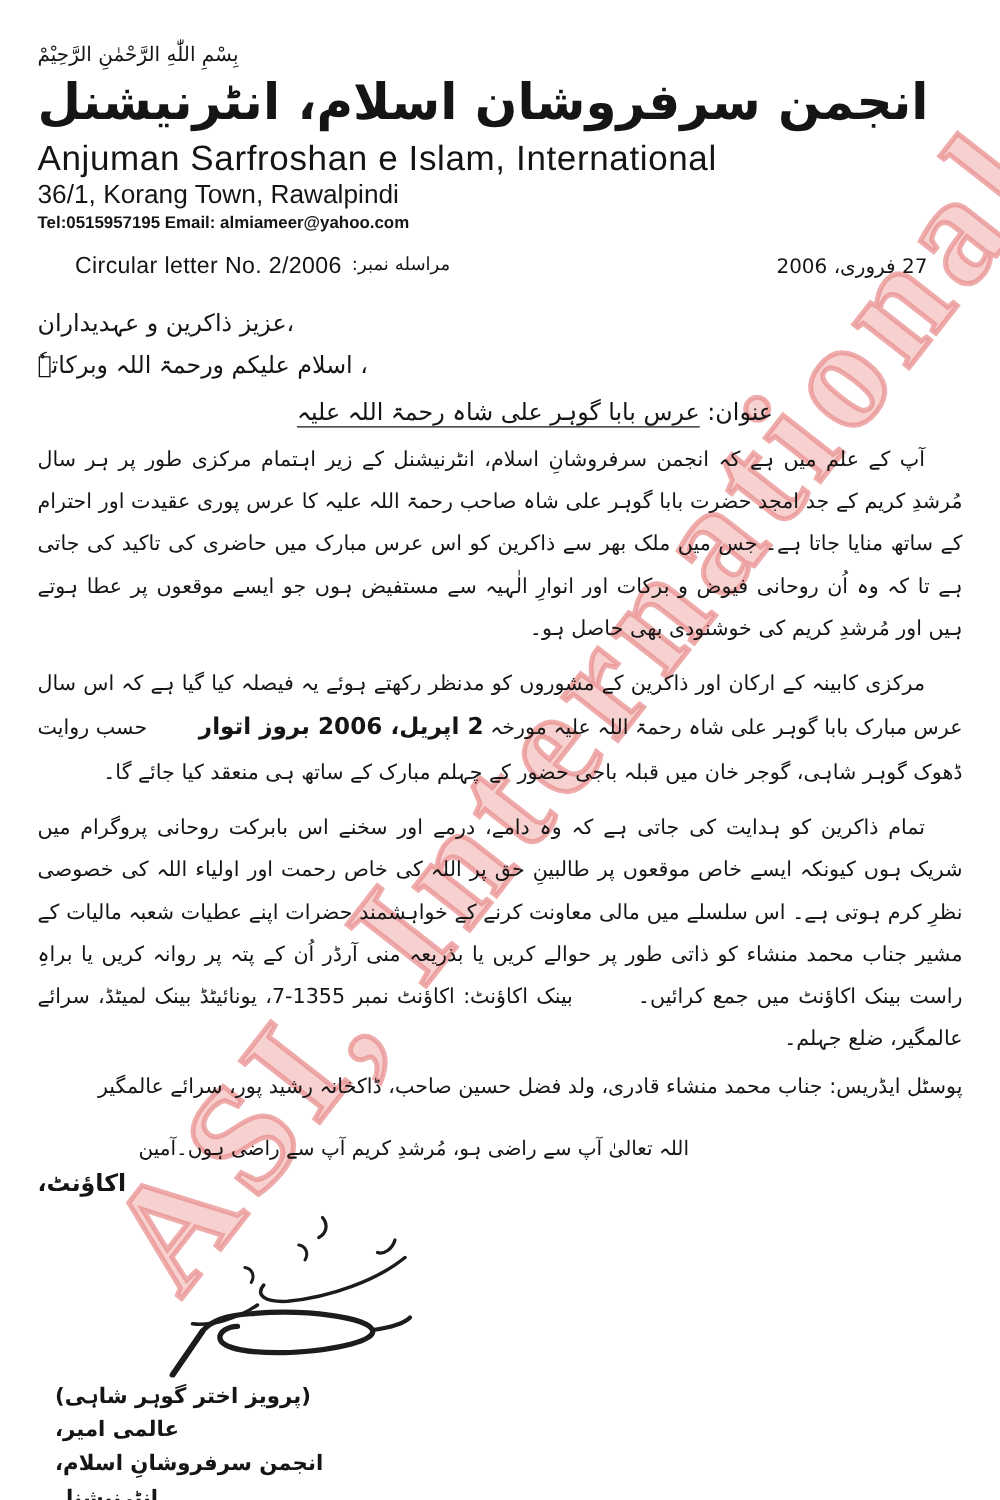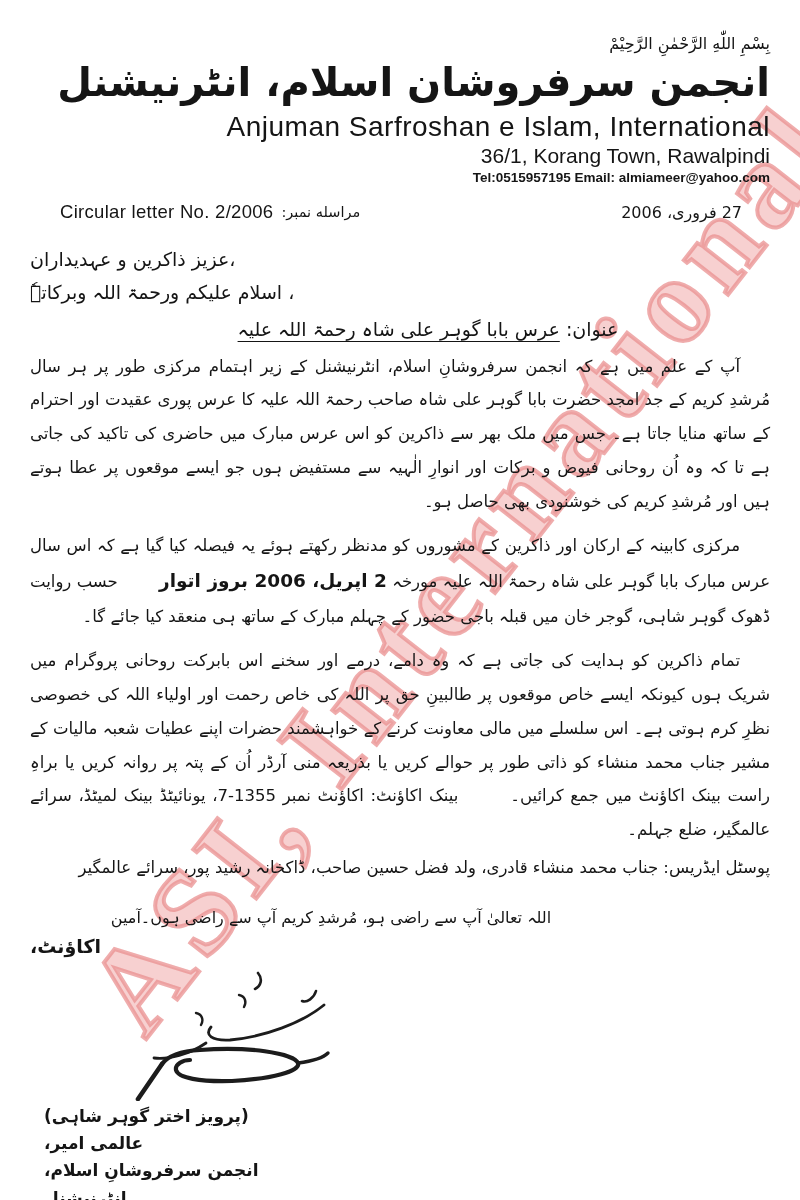--- a/index.html
+++ b/index.html
@@ -11,21 +11,21 @@
   .watermark{
     position:absolute;left:58px;top:972px;z-index:0;
     transform:rotate(-52deg);transform-origin:0 0;
     font-family:"Liberation Serif",serif;font-weight:bold;
     font-size:122px;letter-spacing:10px;white-space:nowrap;
     color:rgba(247,205,205,0.95);
     -webkit-text-stroke:4px rgba(234,144,144,0.75);
     pointer-events:none;
   }
   .content{position:relative;z-index:1;padding:34px 30px 0 30px;}
-  .center{text-align:right;}
+  .center{text-align:left;}
   .bismillah{font-size:16px;}
   .title-ur{font-size:40px;font-weight:bold;line-height:1.35;margin-top:2px;direction:rtl;}
   .title-en{font-family:"Liberation Sans",sans-serif;font-size:28px;letter-spacing:0.5px;margin-top:2px;}
   .addr-en{font-family:"Liberation Sans",sans-serif;font-size:21px;margin-top:1px;}
   .contact{font-family:"Liberation Sans",sans-serif;font-size:13.5px;font-weight:bold;margin-top:2px;}
   .meta-row{display:flex;justify-content:space-between;align-items:baseline;margin-top:16px;padding:0 28px 0 30px;}
   .meta-left{display:flex;align-items:center;gap:8px;}
   .circ-en{font-family:"Liberation Sans",sans-serif;font-size:18.5px;letter-spacing:0.3px;}
   .circ-ur{font-size:14.5px;direction:rtl;}
   .date-ur{font-size:16px;direction:rtl;}

